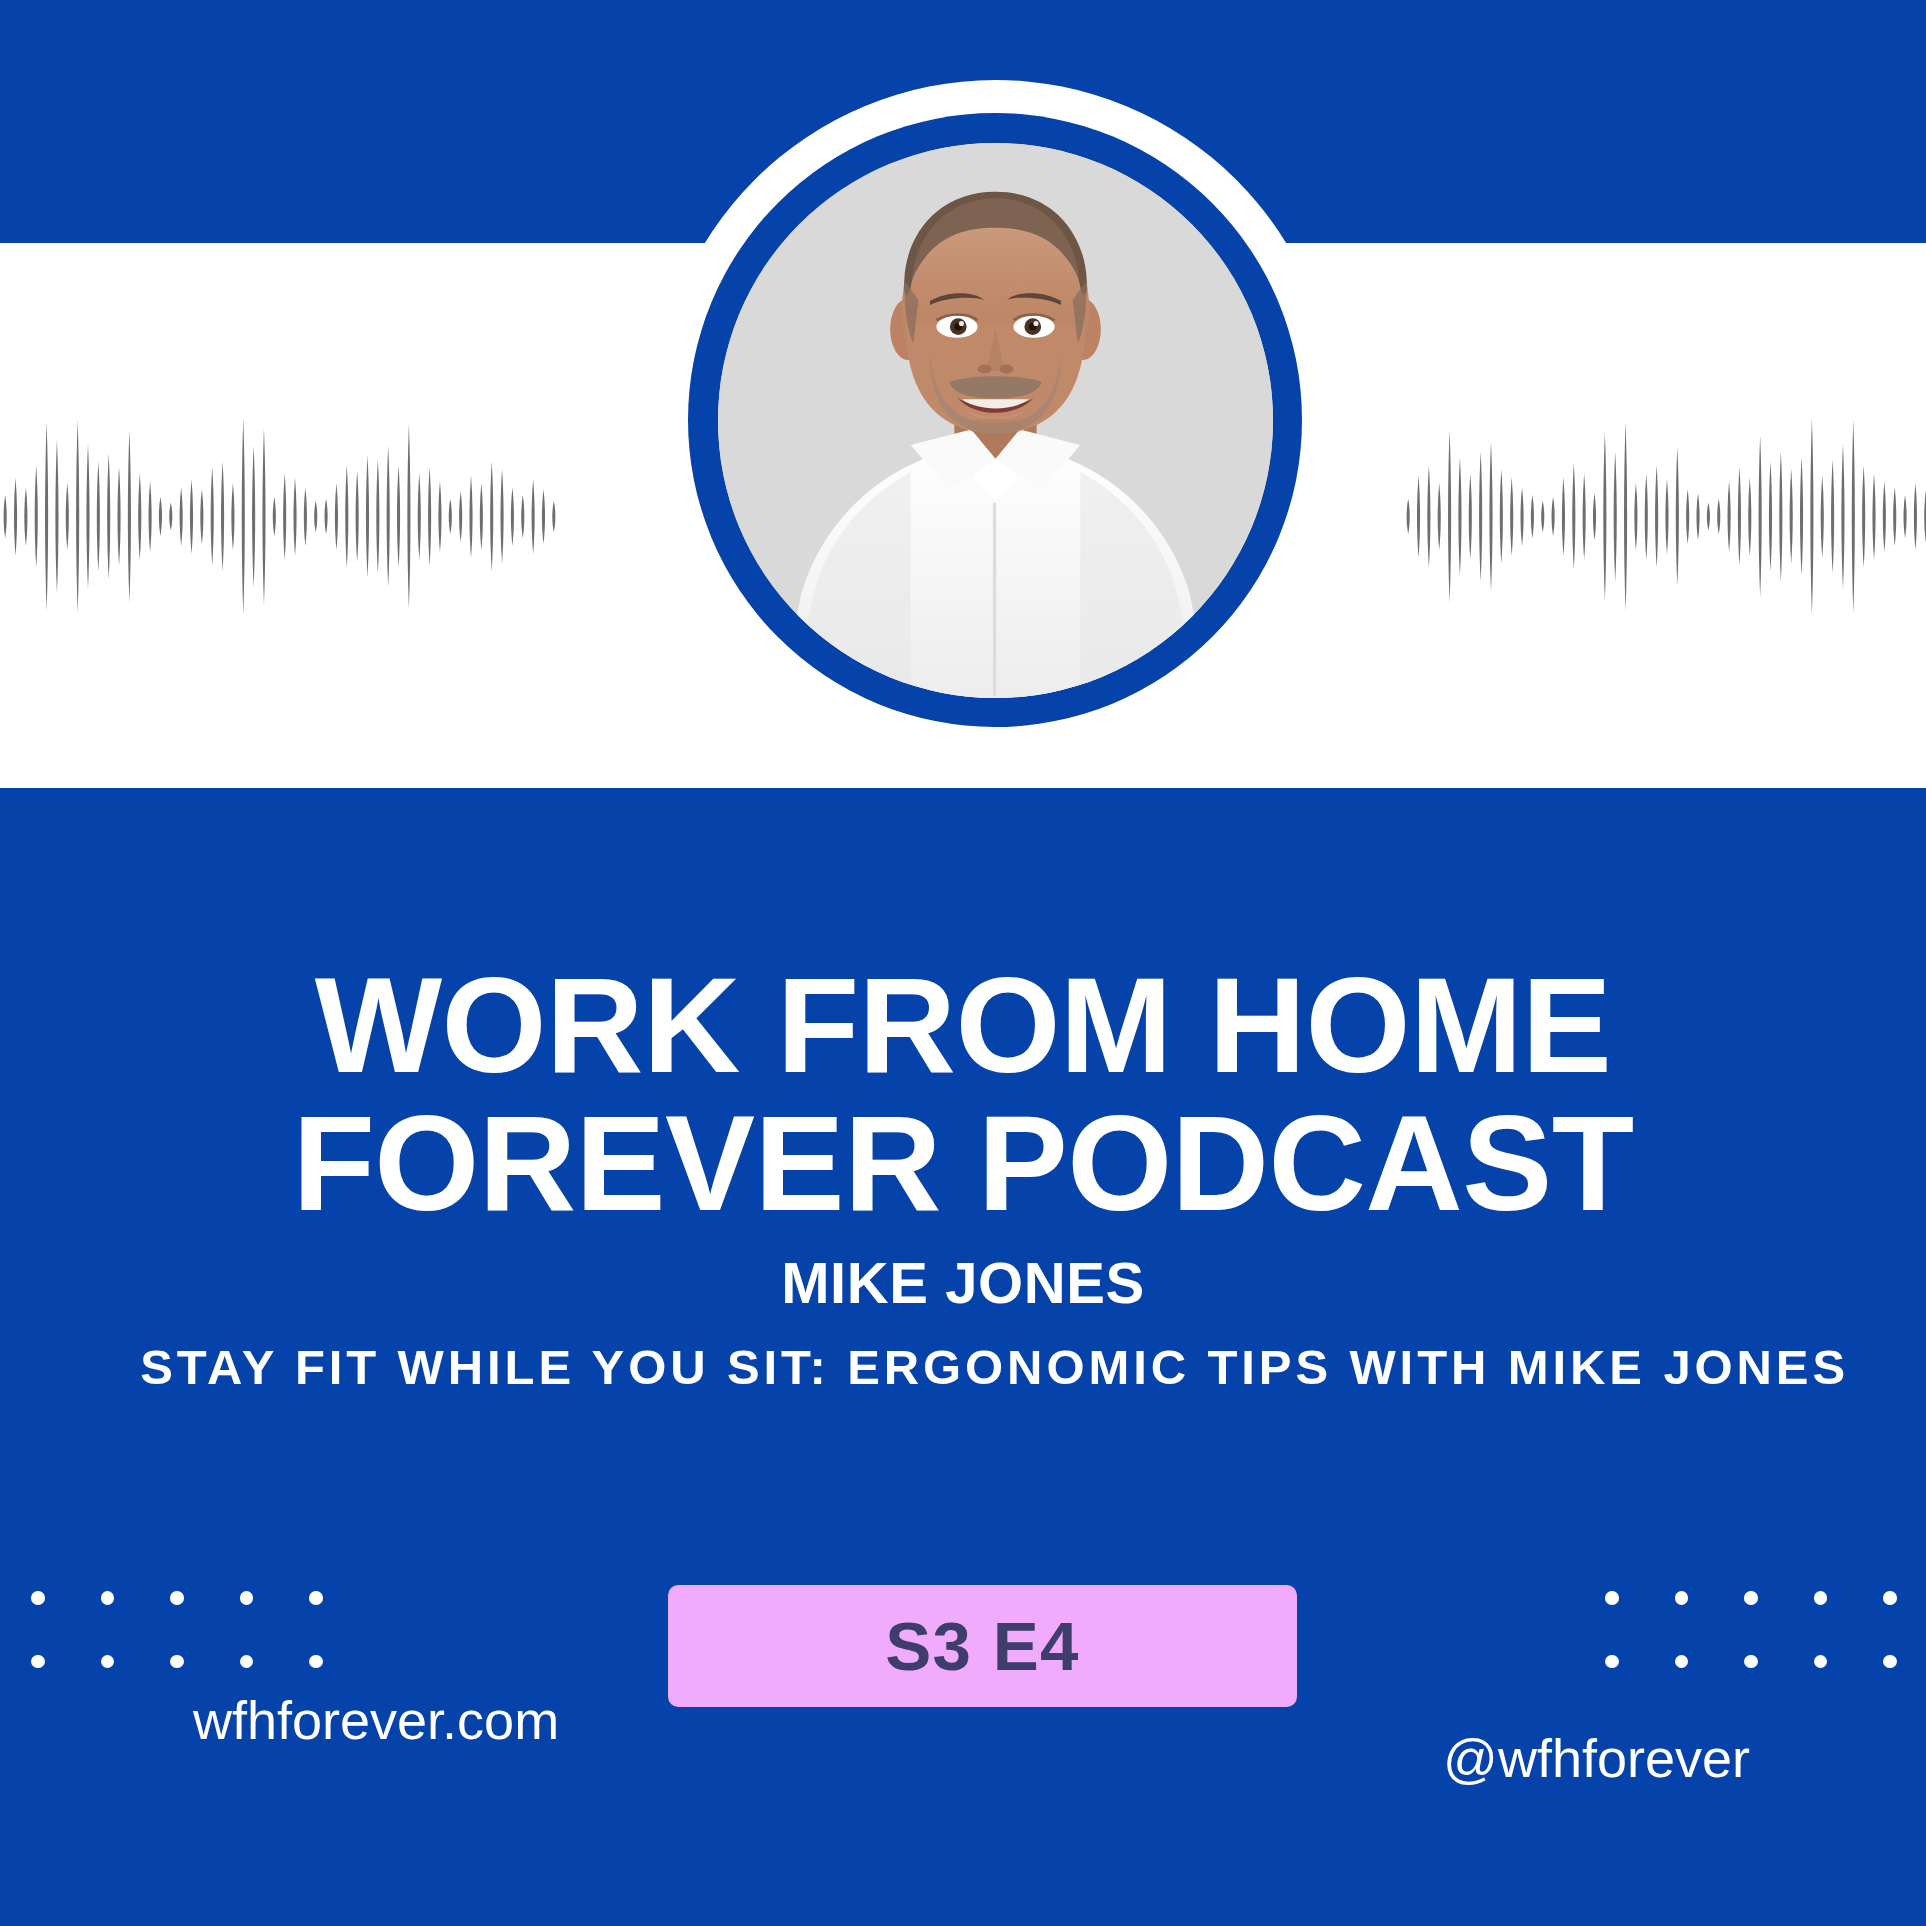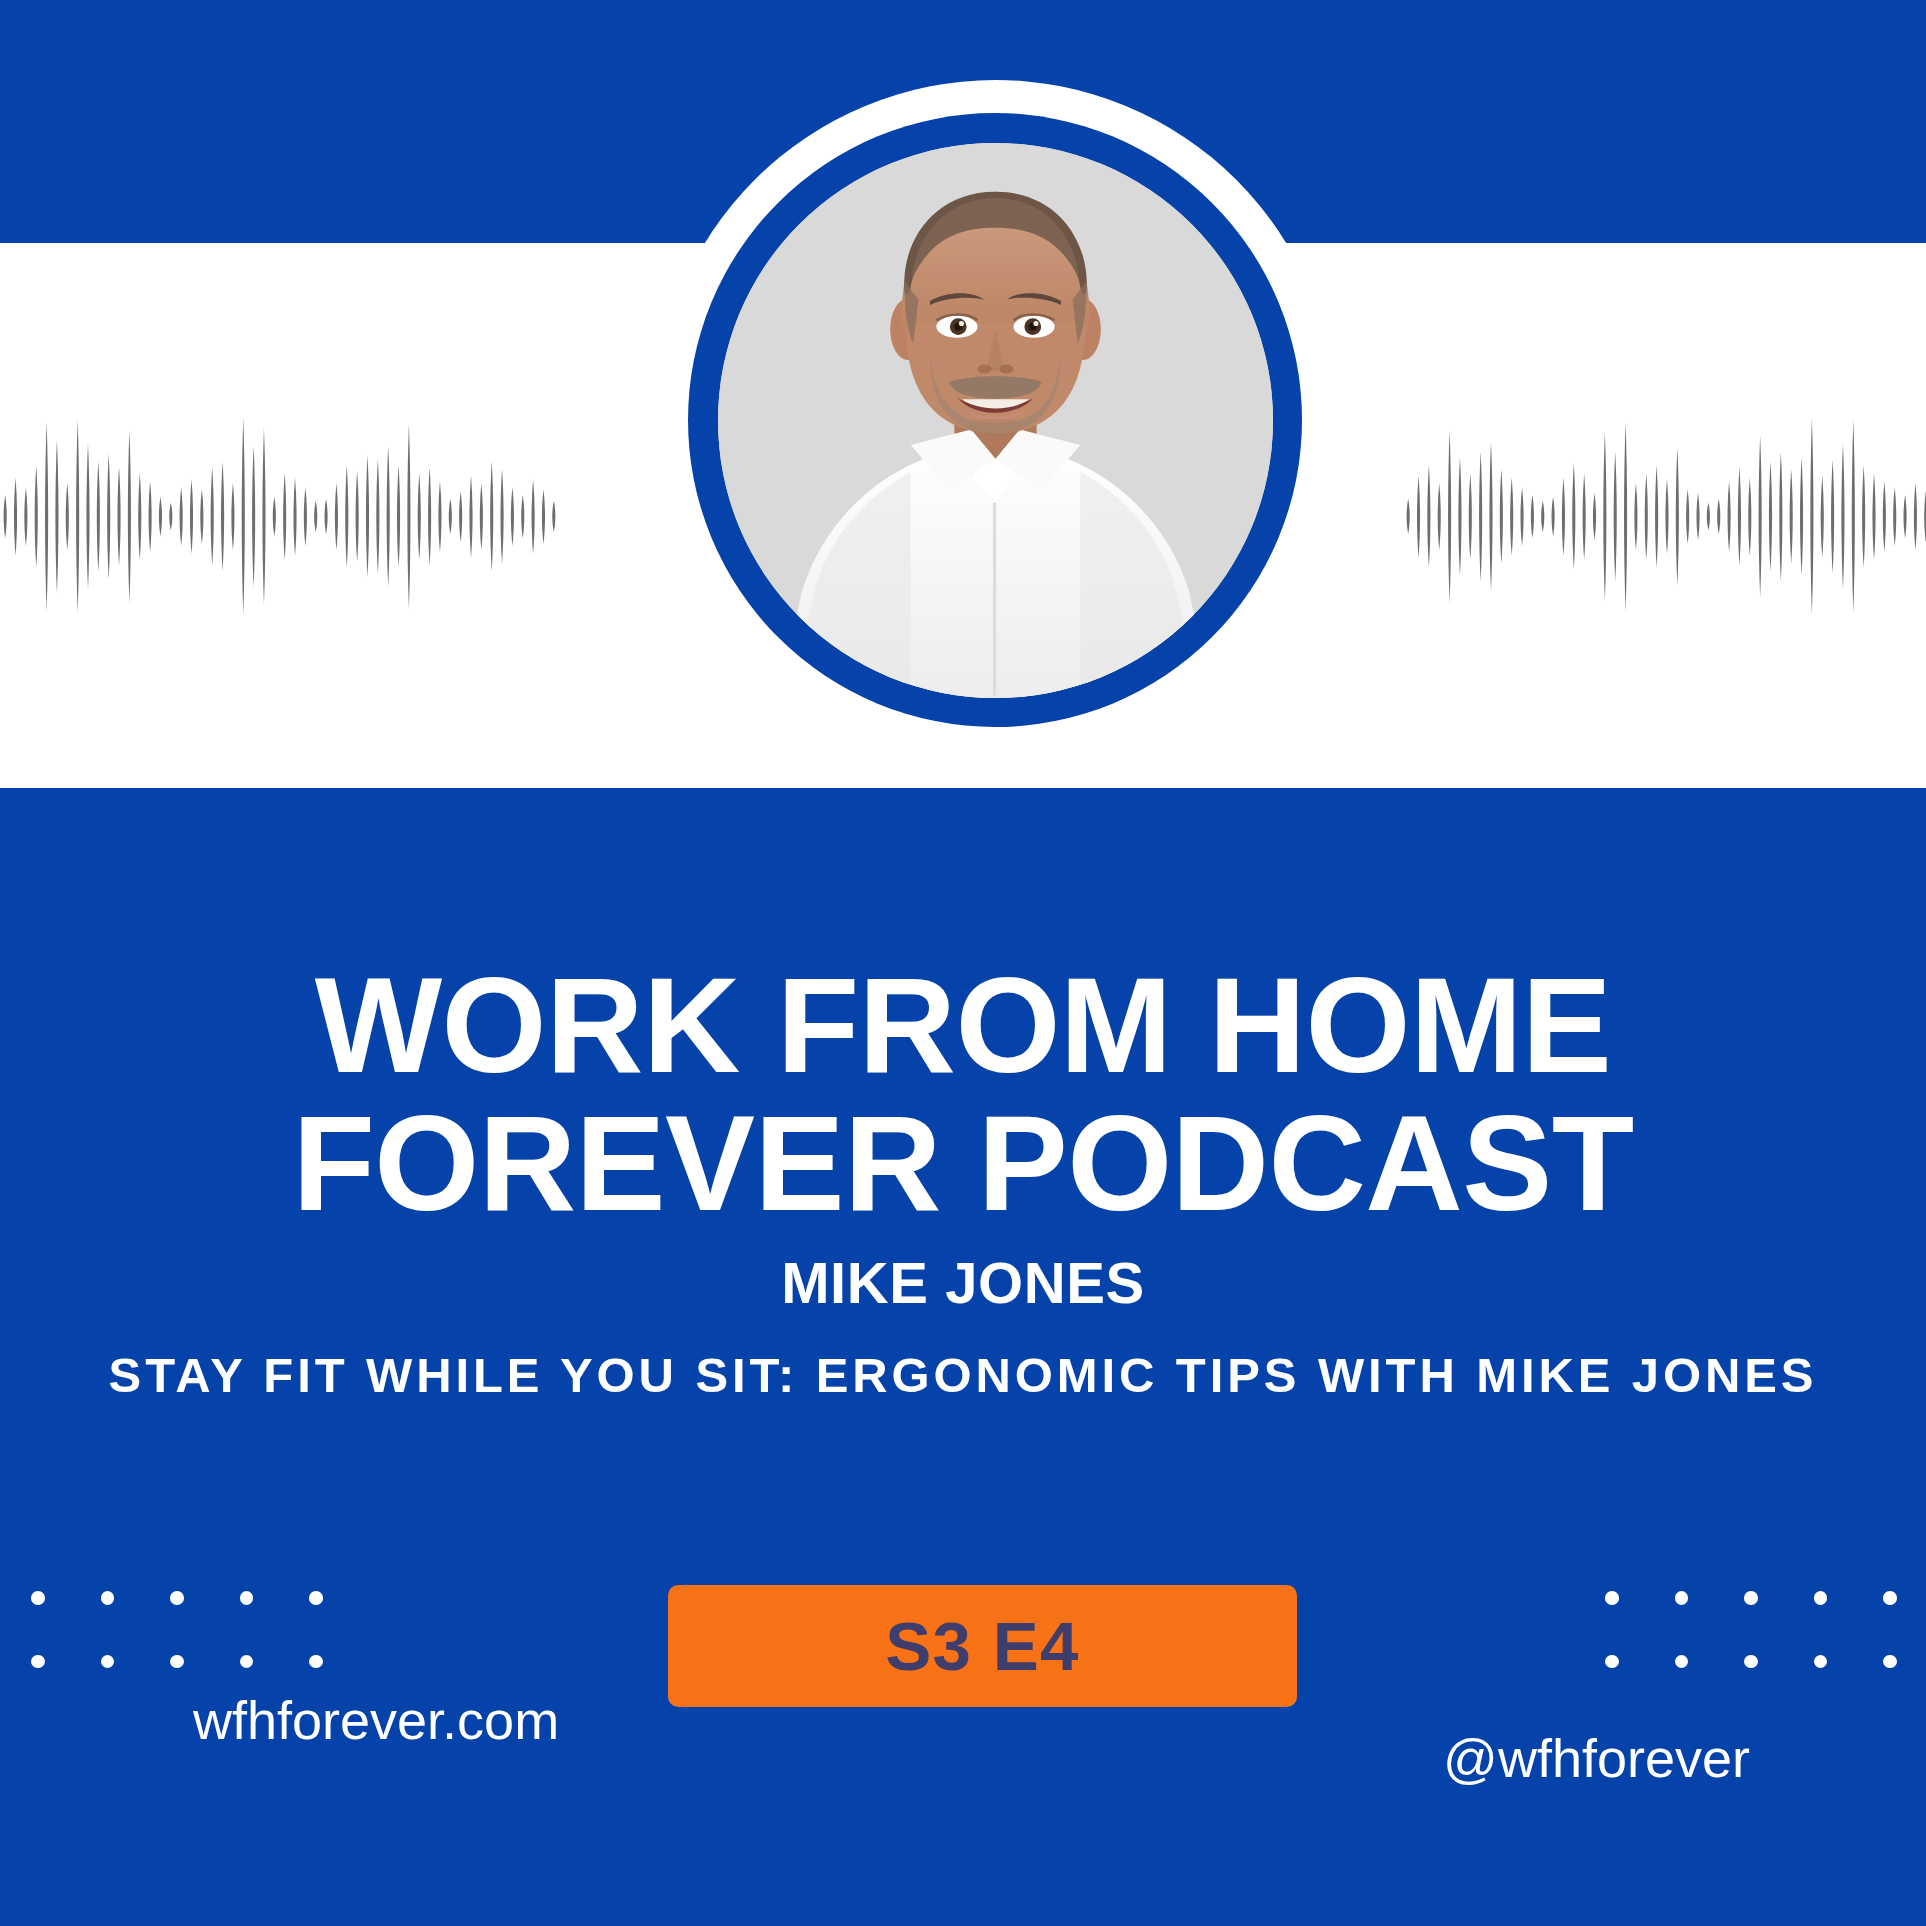--- a/index.html
+++ b/index.html
@@ -102,32 +102,33 @@
     font-weight: bold;
     letter-spacing: 0.6px;
     margin: 16.7px 0 0 0;
   }
   .episode-title {
     color: #ffffff;
     font-size: 49px;
     font-weight: bold;
     letter-spacing: 3.9px;
     line-height: 1.28;
-    margin: 28px auto 0 auto;
+    margin: 20px auto 0 auto;
     width: 1772px;
+    text-align: right;
   }
 
   
   .episode-badge {
     position: absolute;
     left: 668px;
     top: 1585px;
     width: 629px;
     height: 122px;
-    background: #f97316;
+    background: #f0abfc;
     border-radius: 10.3px;
     display: flex;
     align-items: center;
     justify-content: center;
   }
   .episode-badge-label {
     color: #3F3D6B;
     font-size: 69px;
     font-weight: bold;
     letter-spacing: 1.3px;

